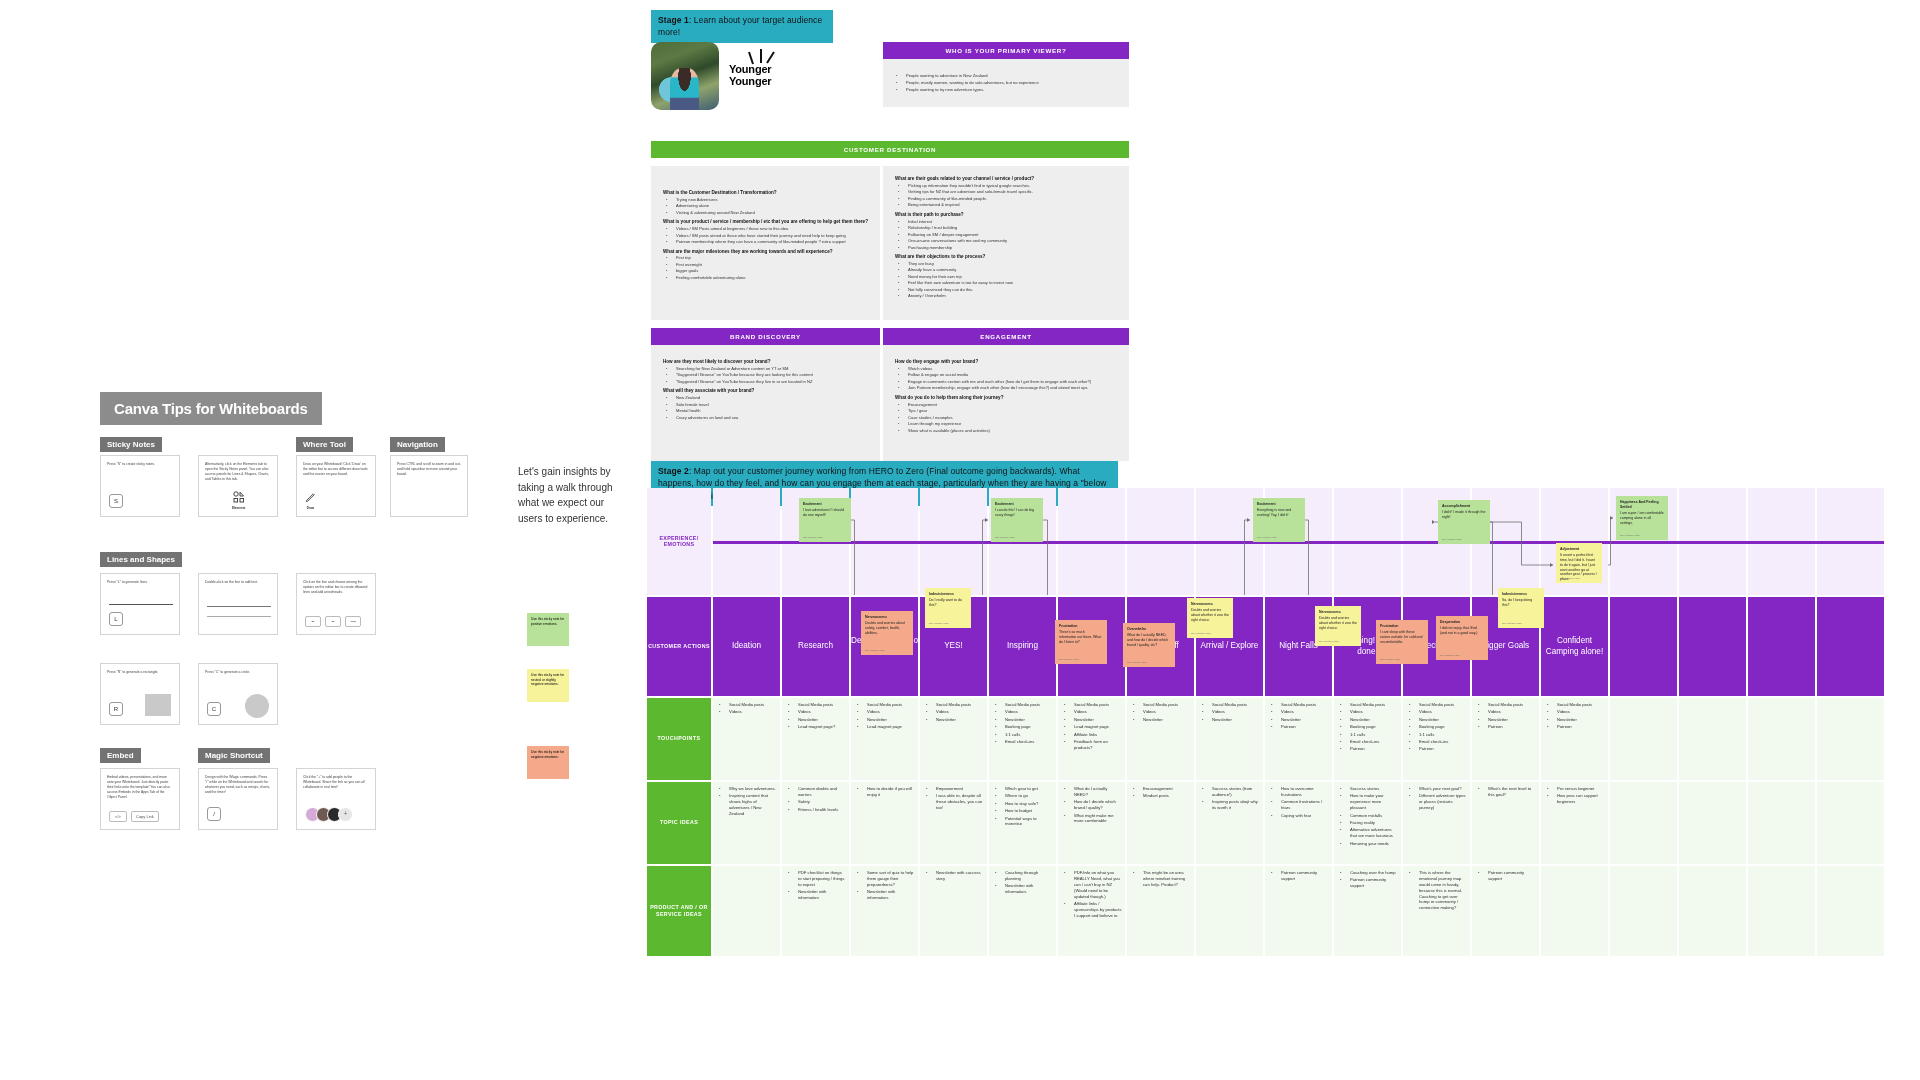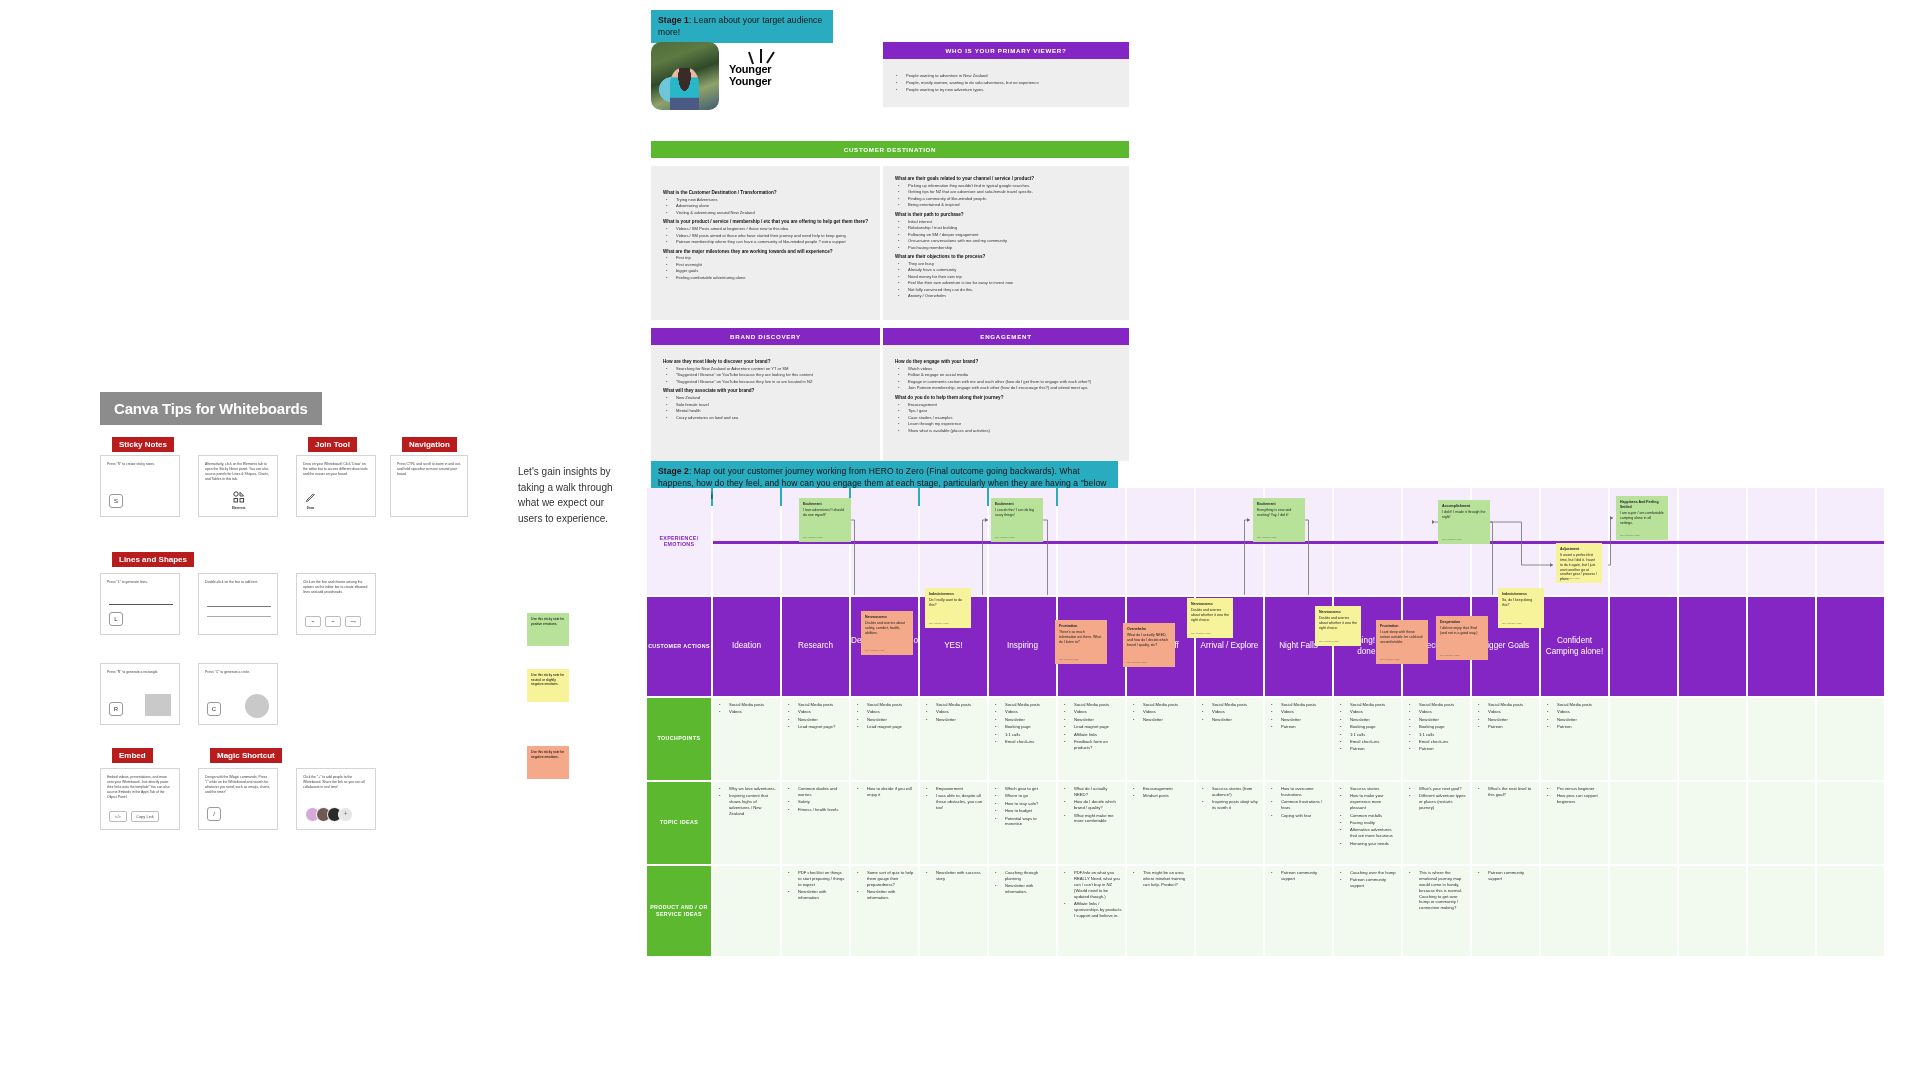--- a/index.html
+++ b/index.html
@@ -53,22 +53,22 @@
   .panel-body   { background: #eeeeee; }
   .q { font-size: 4.6px; font-weight: bold; color:#111; margin: 0 0 1px 0; line-height:1.25;}
   .panel-body ul.b { font-size: 4.1px; color:#333; line-height: 1.35; margin-bottom: 4px;}
 
   
   .tips-title {
     background:#8c8c8c; color:#fff; font-size:15px; font-weight:bold;
     padding:8px 14px; display:inline-block; letter-spacing:-.2px;
   }
   .tips-sub {
-    background:#b91c1c; color:#fff; font-size:8px; font-weight:bold;
-    padding:3px 7px; display:inline-block;margin-left:12px;
+    background:#737373; color:#fff; font-size:8px; font-weight:bold;
+    padding:3px 7px; display:inline-block;
   }
   .tipcard {
     background:#fff; border:1px solid #d4d4d4; position:absolute;
     font-size:3.4px; color:#444; padding:6px; line-height:1.5;
   }
   .key {
     border:1px solid #999; border-radius:3px; background:#fff;
     font-size:6px; color:#333; width:14px; height:14px;
     display:flex; align-items:center; justify-content:center;
   }
@@ -605,21 +605,21 @@
       <svg width="12" height="12" viewBox="0 0 12 12">
         <circle cx="3" cy="3" r="2.2" fill="none" stroke="#444" stroke-width="1"></circle>
         <path d="M7 1.2 L10.5 5 H7 Z" fill="none" stroke="#444" stroke-width="1"></path>
         <rect x="1" y="7.5" width="3.5" height="3.5" fill="none" stroke="#444" stroke-width="1"></rect>
         <rect x="7" y="7.5" width="3.5" height="3.5" fill="none" stroke="#444" stroke-width="1"></rect>
       </svg>
       <div style="font-size:3px; color:#333; font-weight:bold;">Elements</div>
     </div>
   </div>
 
-  <div class="abs tips-sub" style="left:296px; top:437px;">Join Tool</div>
+  <div class="abs tips-sub" style="left:296px; top:437px;">Where Tool</div>
   <div class="tipcard" style="left:296px; top:455px; width:80px; height:62px;">
     <div>Draw on your Whiteboard! Click 'Draw' on the editor bar to access different draw tools and the eraser on your board.</div>
     <div style="position:absolute; left:8px; bottom:6px; text-align:center;">
       <svg width="11" height="11" viewBox="0 0 12 12">
         <path d="M1.5 10.5 L3 10 L10 3 L9 2 L2 9 Z" fill="none" stroke="#444" stroke-width="1"></path>
       </svg>
       <div style="font-size:3px; color:#333; font-weight:bold;">Draw</div>
     </div>
   </div>
 

